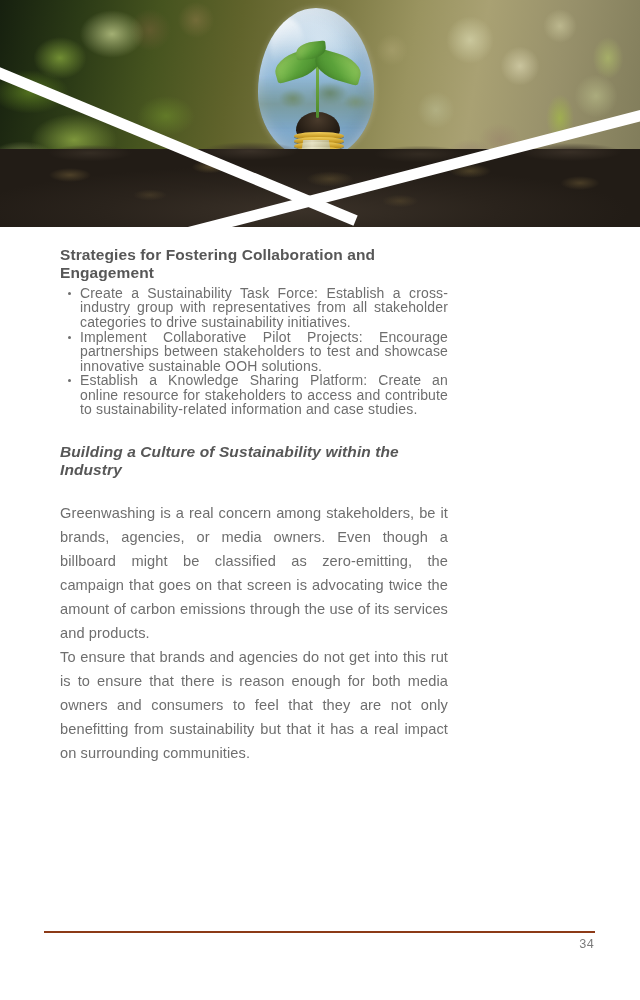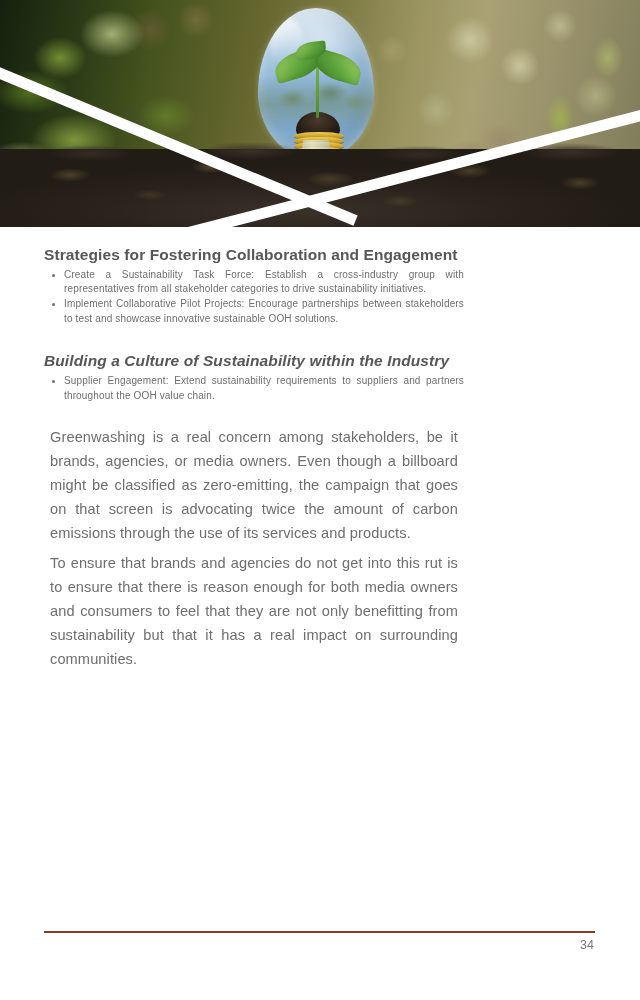--- a/index.html
+++ b/index.html
@@ -218,42 +218,42 @@
   .stripe-b {
     left: 150px;
     top: 237px;
     width: 520px;
     height: 11px;
     transform: rotate(-14.5deg);
   }
 
   
   .page {
-    padding: 0 44px;
+    padding: 0 60px;
     box-sizing: border-box;
     width: 508px;
   }
   h2.section-title {
     font-size: 15.5px;
     font-weight: bold;
     color: #575757;
     margin: 19px 0 4px 0;
     letter-spacing: .1px;
   }
   h2.section-title.second { margin-top: 26px; font-style: italic; }
 
   ul.bullets {
     list-style: none;
     margin: 0;
     padding: 0;
   }
   ul.bullets li {
     position: relative;
     padding-left: 20px;
-    font-size: 10px;
+    font-size: 14px;
     line-height: 14.4px;
     color: #6e6e6e;
     text-align: justify;
     margin: 0 0 0.5px 0;
     letter-spacing: .15px;
   }
   ul.bullets li::before {
     content: "";
     position: absolute;
     left: 8px;
@@ -263,39 +263,39 @@
     border-radius: 50%;
     background: #6e6e6e;
   }
 
   .body-block { margin-top: 22px; }
   .body-block p {
     font-size: 14.6px;
     line-height: 24px;
     color: #6e6e6e;
     text-align: justify;
-    margin: 6px;
+    margin: 0;
     letter-spacing: .1px;
   }
 
   
   .footer {
     position: absolute;
     left: 44px;
     right: 45px;
     bottom: 48px;
   }
   .footer-rule {
     height: 2.5px;
     background: #8c3a17;
     width: 100%;
   }
   .page-number {
     text-align: right;
-    font-family: Liberation Sans, sans-serif;
+    font-family: Liberation Mono, monospace;
     font-size: 12.5px;
     color: #7a7a7a;
     margin-top: 5px;
     padding-right: 1px;
   }
 </style>
 </head>
 <body>
 
 <div class="hero">
@@ -327,27 +327,27 @@
   <div class="stripe stripe-b"></div>
 </div>
 
 <div class="page">
 
   <section>
     <h2 class="section-title">Strategies for Fostering Collaboration and Engagement</h2>
     <ul class="bullets">
       <li>Create a Sustainability Task Force: Establish a cross-industry group with representatives from all stakeholder categories to drive sustainability initiatives.</li>
       <li>Implement Collaborative Pilot Projects: Encourage partnerships between stakeholders to test and showcase innovative sustainable OOH solutions.</li>
+      <li>Establish a Knowledge Sharing Platform: Create an online resource for stakeholders to access and contribute to sustainability-related information and case studies.</li>
     </ul>
   </section>
 
   <section>
     <h2 class="section-title second">Building a Culture of Sustainability within the Industry</h2>
     <ul class="bullets">
-      <li>Supplier Engagement: Extend sustainability requirements to suppliers and partners throughout the OOH value chain.</li>
     </ul>
   </section>
 
   <div class="body-block">
     <p>Greenwashing is a real concern among stakeholders, be it brands, agencies, or media owners. Even though a billboard might be classified as zero-emitting, the campaign that goes on that screen is advocating twice the amount of carbon emissions through the use of its services and products.</p>
     <p>To ensure that brands and agencies do not get into this rut is to ensure that there is reason enough for both media owners and consumers to feel that they are not only benefitting from sustainability but that it has a real impact on surrounding communities.</p>
   </div>
 
 </div>
 

